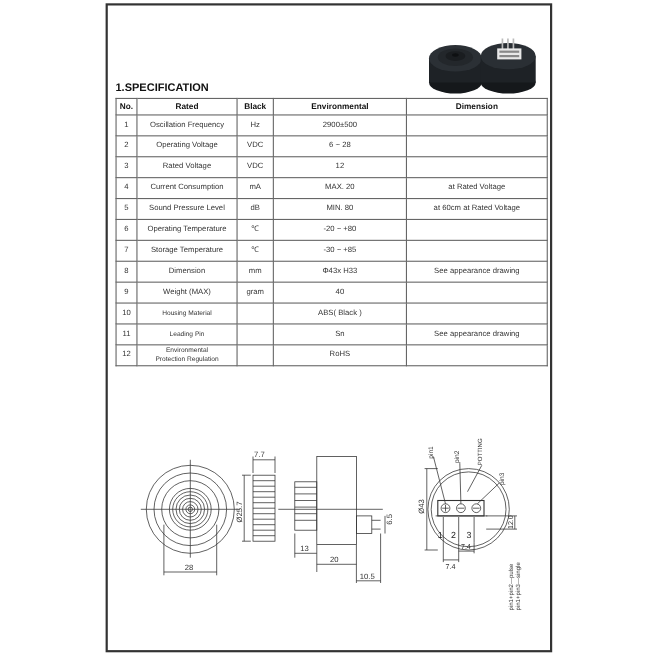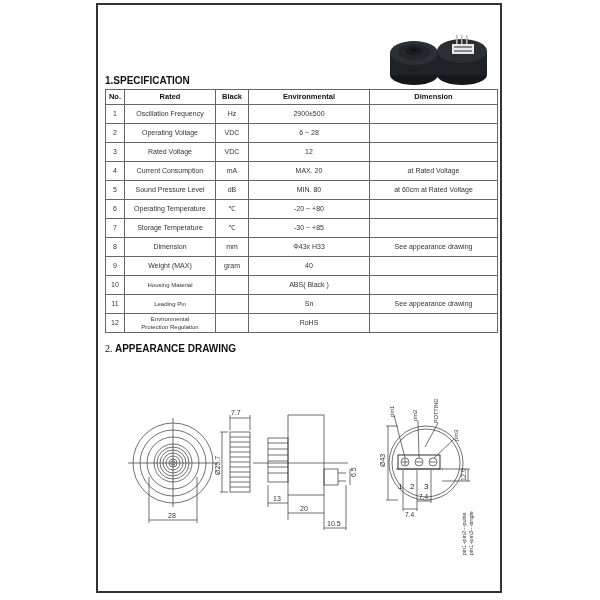--- a/index.html
+++ b/index.html
@@ -134,24 +134,20 @@
         <div>Environmental</div>
         <div>Protection Regulation</div>
       </td>
       <td></td>
       <td>RoHS</td>
       <td></td>
     </tr>
   </tbody>
     </table>
 
-  <div class="sec2">
-    <span class="num">2.</span>
-    <span>APPEARANCE DRAWING</span>
-  </div>
 
   <svg class="drawing" viewBox="0 0 406 180" width="406" height="180" stroke="#333" stroke-width="0.7" fill="none">
 
     <g>
       <circle cx="75" cy="78" r="40"></circle>
       <circle cx="75" cy="78" r="33"></circle>
       <circle cx="75" cy="78" r="26"></circle>
       <circle cx="75" cy="78" r="19"></circle>
       <circle cx="75" cy="78" r="16"></circle>
       <circle cx="75" cy="78" r="13"></circle>

